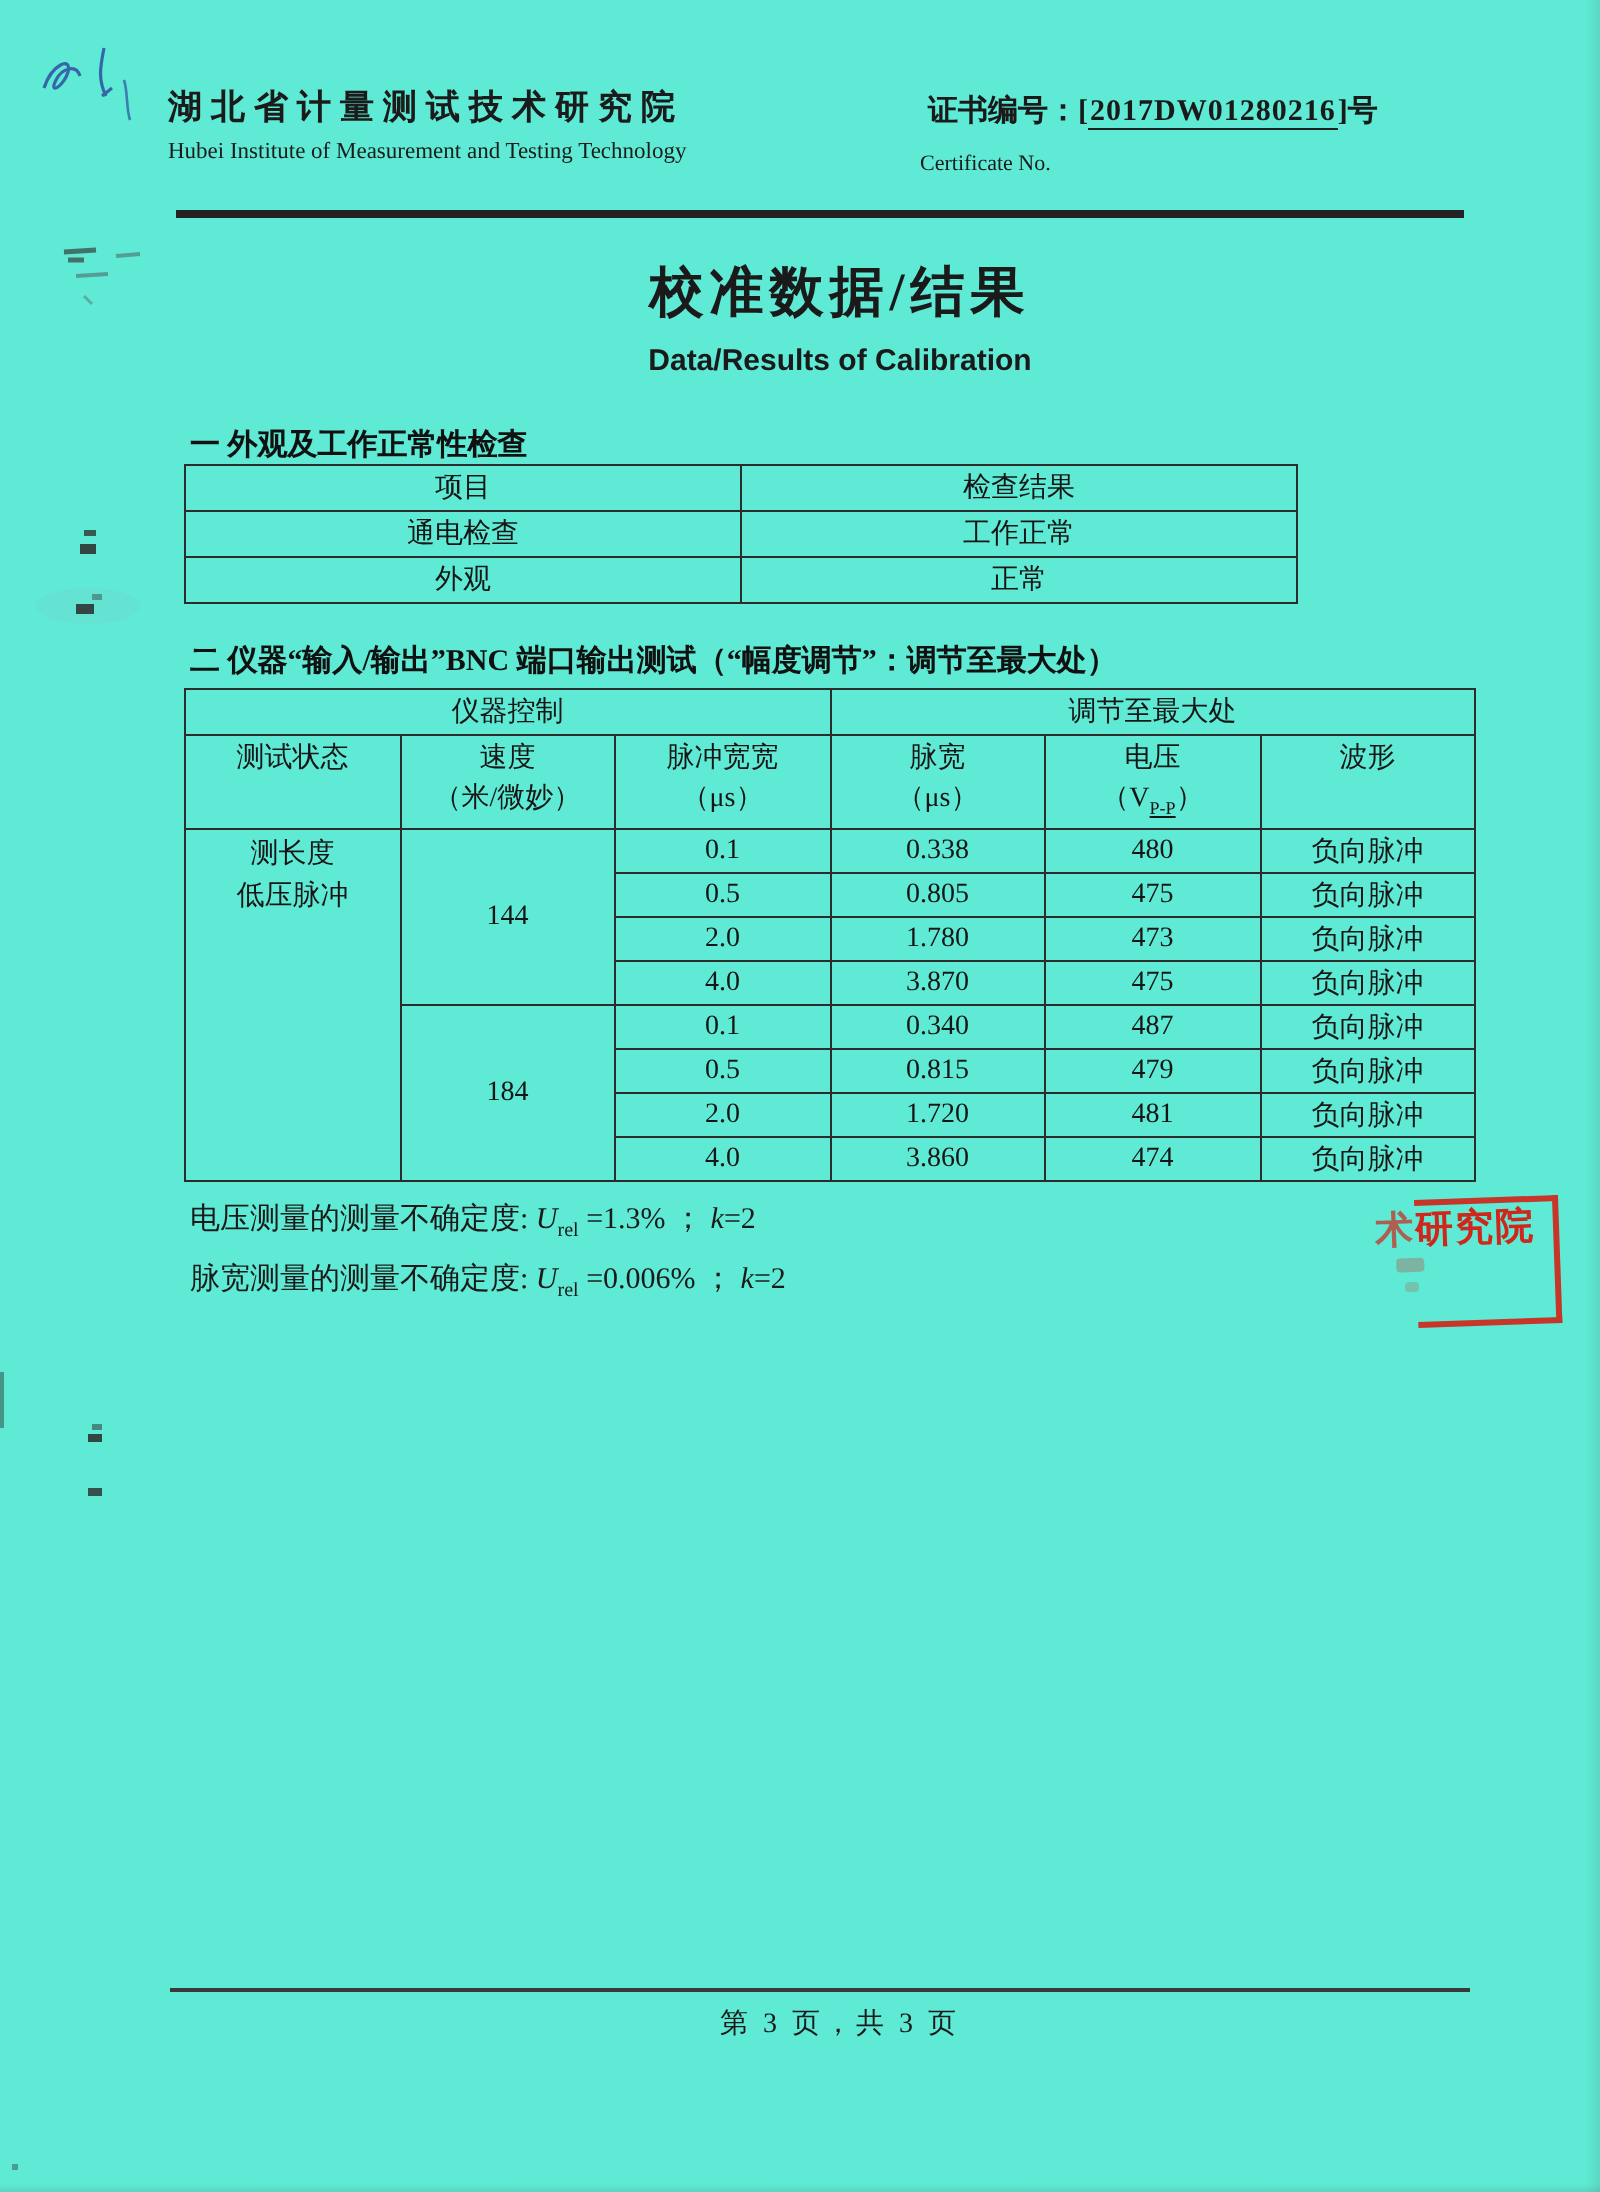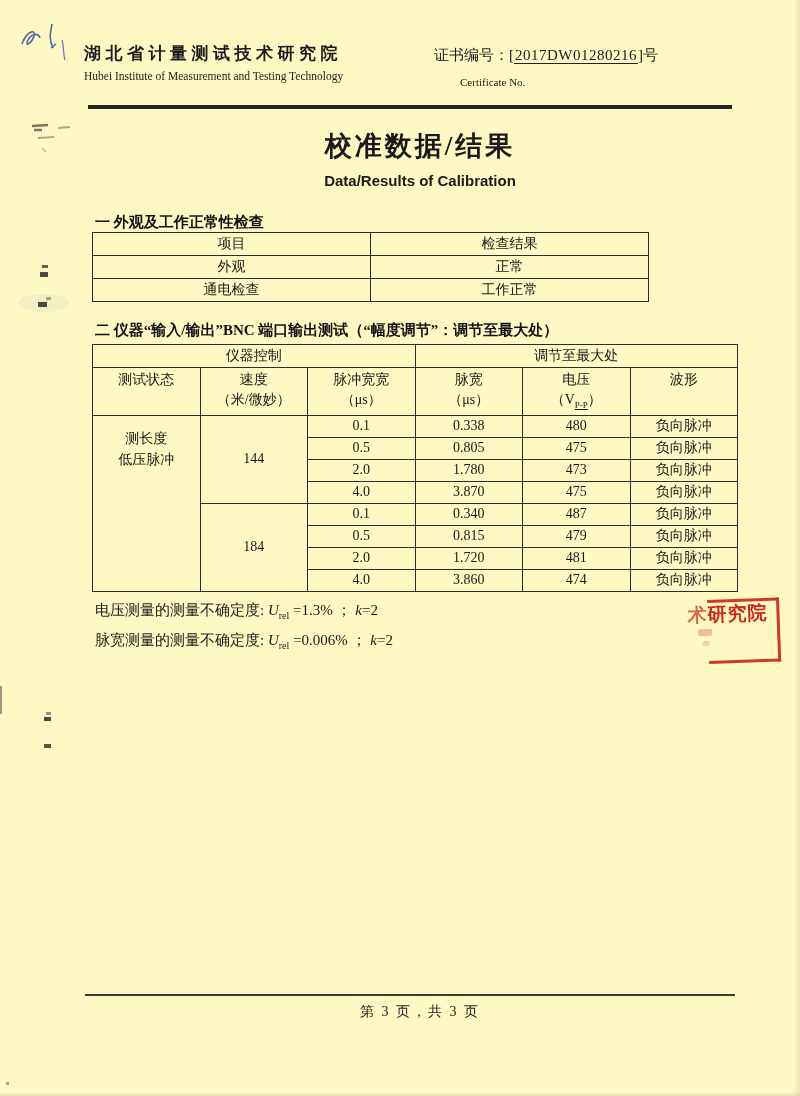--- a/index.html
+++ b/index.html
@@ -2,27 +2,27 @@
 <html><head>
 <meta charset="utf-8">
 <style>
   html,body { margin:0; padding:0; }
   body {
     width:800px; height:1096px; position:relative; overflow:hidden;
     background:#f4f4f2;
     font-family:"Liberation Serif","DejaVu Serif",serif;
     color:#1a1a1a;
   }
-  .page { position:absolute; inset:0; background:#fef9c3; }
+  .page { position:absolute; inset:0; background:#5eead4; }
   .abs { position:absolute; }
 
   
   .org-cn { left:84px; top:42px; font-size:17px; font-weight:700; letter-spacing:4.5px; color:#1b1b1b; }
   .org-en { left:84px; top:70px; font-size:11.5px; color:#1b1b1b; }
-  .cert-line { left:434px; top:46px; font-size:15px; font-weight:400; white-space:nowrap; }
+  .cert-line { left:464px; top:46px; font-size:15px; font-weight:700; white-space:nowrap; }
   .cert-no { border-bottom:1.2px solid #222; padding:0 1px; letter-spacing:0.5px; }
   .cert-en { left:460px; top:76px; font-size:11px; }
   .top-rule { left:88px; top:105px; width:644px; height:4px; background:#242424; }
 
   
   .doc-title { left:40px; top:128px; width:760px; text-align:center; font-size:27px; font-weight:700; letter-spacing:3px; }
   .doc-subtitle { left:40px; top:172px; width:760px; text-align:center; font-size:15px; font-weight:700; font-family:"Liberation Sans","DejaVu Sans",sans-serif; }
 
   
   .sec-heading { font-size:15px; font-weight:600; color:#111; white-space:nowrap;text-align:right; }
@@ -30,21 +30,21 @@
   .sec2-heading { left:95px; top:321px; }
 
   .tblwrap1 { left:92px; top:232px; width:557px; }
   .tblwrap2 { left:92px; top:344px; width:646px; }
   table.t { border-collapse:collapse; width:100%; table-layout:fixed; }
   .t td { border:1.4px solid #2c2c2c; font-size:14px; text-align:center; color:#161616; padding:0; }
   .t1 td { height:22px; }
   .t2 .gh td { height:22px; }
   .t2 .ch td { height:44px; vertical-align:top; padding-top:2px; line-height:20px; }
   .t2 .dr td { height:21px; }
-  .t2 .statecell { vertical-align:top; line-height:21px; padding-top:12px; }
+  .t2 .statecell { vertical-align:top; line-height:21px; padding-top:2px; }
   .t2 sub { font-size:9px;text-decoration:underline; }
 
   
   .u-block { left:95px; top:598px; font-size:15px; line-height:24px; }
   .u-line { white-space:pre; }
   .u-sym, .k-sym { font-style:italic; font-family:"Liberation Serif",serif; }
   .u-sub { font-size:10px; }
   .blank-note { left:40px; top:648px; width:760px; text-align:center; font-size:15px; }
 
   
@@ -90,26 +90,26 @@
       <colgroup>
           <col style="width:50%">
           <col style="width:50%">
         </colgroup>
       <tbody>
           <tr>
         <td>项目</td>
         <td>检查结果</td>
       </tr>
       <tr>
+        <td>通电检查</td>
+        <td>工作正常</td>
+      </tr>
+      <tr>
         <td>外观</td>
         <td>正常</td>
-      </tr>
-      <tr>
-        <td>通电检查</td>
-        <td>工作正常</td>
       </tr>
     </tbody>
       </table>
   </div>
 
   <div class="abs sec-heading sec2-heading">二 仪器“输入/输出”BNC 端口输出测试（“幅度调节”：调节至最大处）</div>
   <div class="abs tblwrap2">
     <table class="t t2">
       <colgroup>
           <col>

